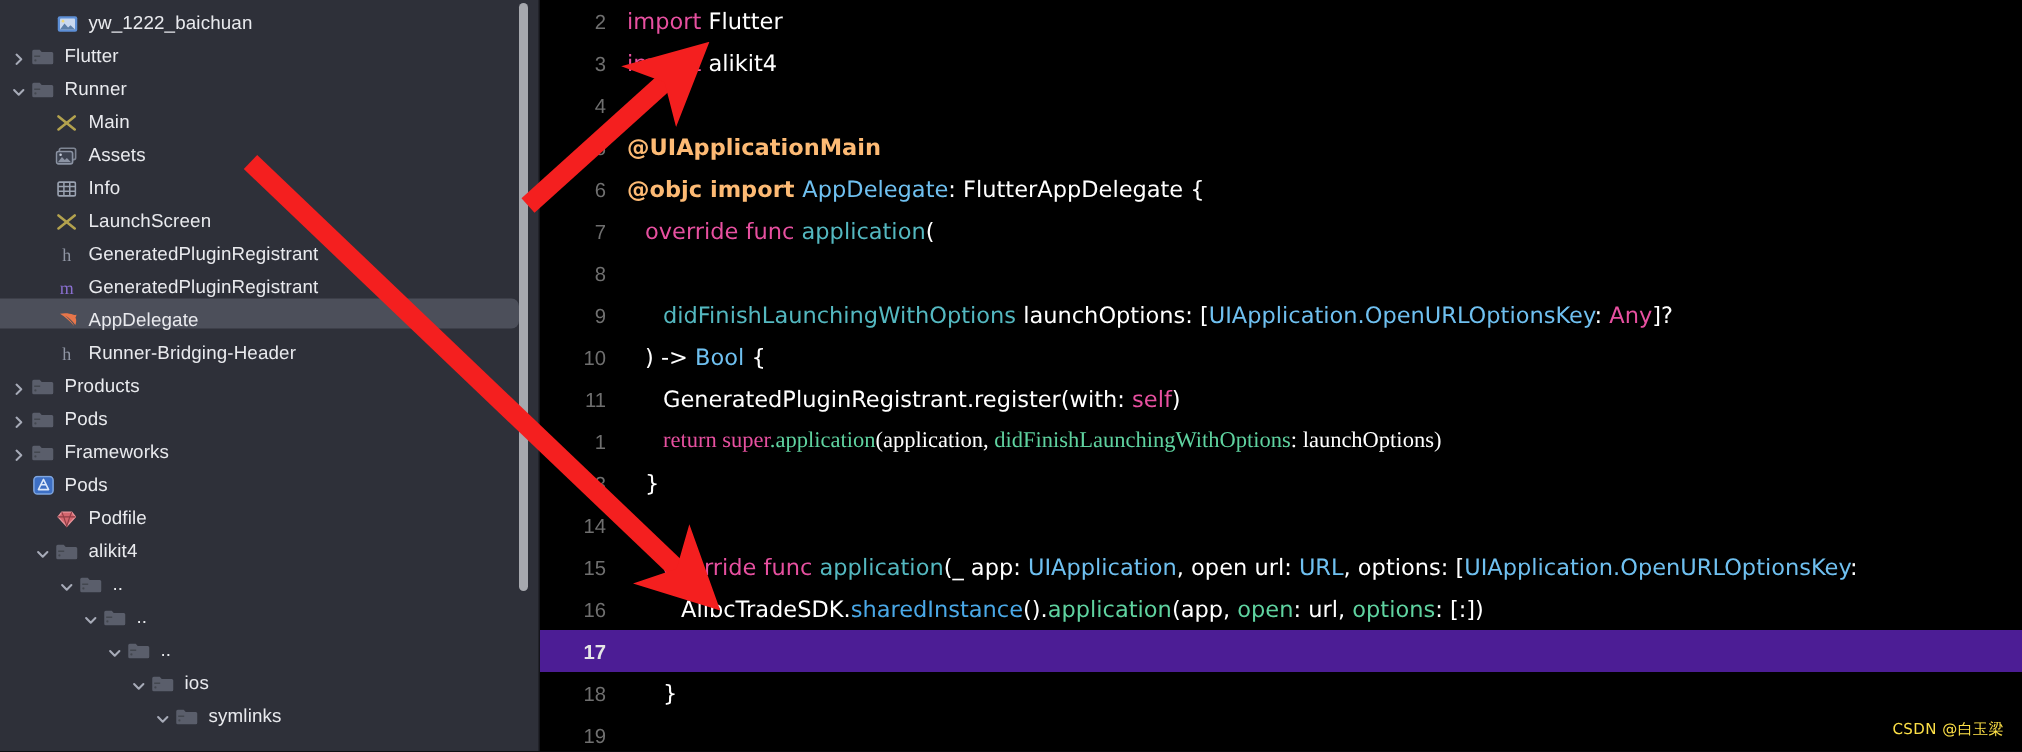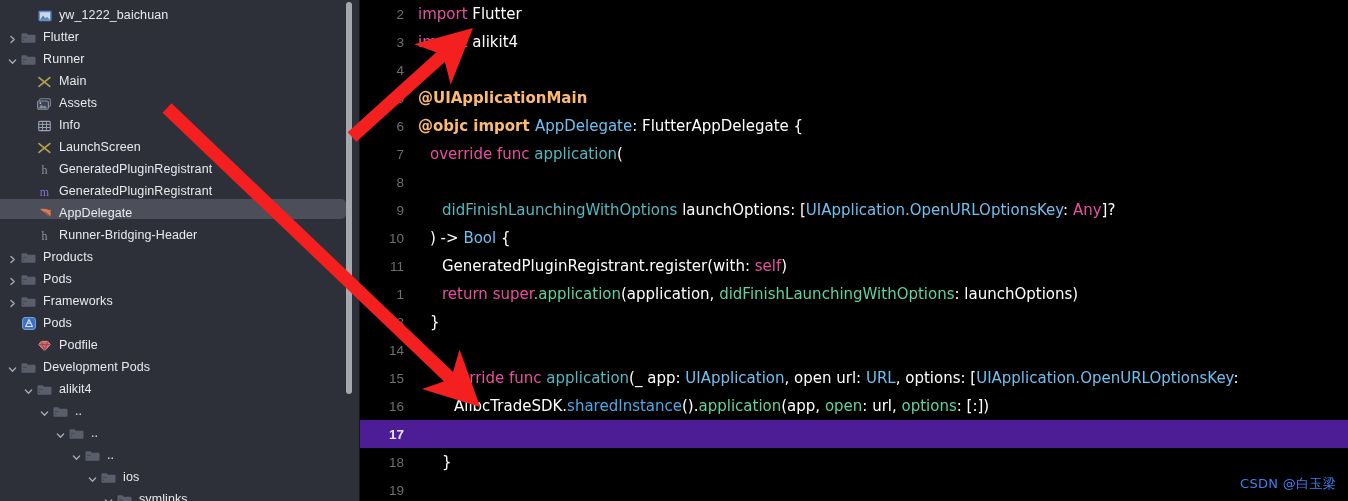--- a/index.html
+++ b/index.html
@@ -124,22 +124,22 @@
   #arrows {
     position: absolute; left: 0; top: 0;
     width: 1348px; height: 501px;
     pointer-events: none;
   }
 
   
   #watermark {
     position: absolute;
     right: 12px; bottom: 8px;
-    color: #3b82f6;
-    font-size: 13px;
+    color: #fde047;
+    font-size: 10px;
     font-family: "DejaVu Sans", "Liberation Sans", sans-serif;
     letter-spacing: .3px;
   }
 </style>
 </head>
 <body>
 
 <div id="app">
 
   <div id="sidebar">
@@ -316,35 +316,20 @@
         </div>
         <div class="nav-row" style="padding-left: 22px;">
           <span class="twisty empty"></span>
           <span class="ic">
             <svg xmlns="http://www.w3.org/2000/svg" width="13" height="12" viewBox="0 0 13 12">
               <path d="M3.2 1.4 H9.8 L12.3 4.6 L6.5 10.8 L0.7 4.6 Z" fill="#d4666e" stroke="#e8939a" stroke-width="0.9" stroke-linejoin="round"></path>
               <path d="M0.7 4.6 H12.3 M3.2 1.4 L4.5 4.6 L6.5 10.8 L8.5 4.6 L9.8 1.4" fill="none" stroke="#8f3d45" stroke-width="0.75"></path>
             </svg>
           </span>
           <span class="label">Podfile</span>
-        </div>
-        <div class="nav-row" style="padding-left: 6px;">
-          <span class="twisty">
-            <svg xmlns="http://www.w3.org/2000/svg" width="9" height="9" viewBox="0 0 9 9">
-              <path d="M1.4 3 L4.5 6.2 L7.6 3" fill="none" stroke="#a7abb8" stroke-width="1.35" stroke-linecap="round" stroke-linejoin="round"></path>
-            </svg>
-          </span>
-          <span class="ic">
-            <svg xmlns="http://www.w3.org/2000/svg" width="15" height="12" viewBox="0 0 15 12">
-              <path d="M0.5 2.2a1 1 0 0 1 1-1h4l1.3 1.5H13.5a1 1 0 0 1 1 1v6.1a1 1 0 0 1-1 1H1.5a1 1 0 0 1-1-1z" fill="#5a5e6b"></path>
-              <rect x="1.8" y="5.0" width="4.0" height="1.0" fill="#43474f"></rect>
-              <circle cx="2.6" cy="8.3" r="0.75" fill="#43474f"></circle>
-            </svg>
-          </span>
-          <span class="label">Development Pods</span>
         </div>
         <div class="nav-row" style="padding-left: 22px;">
           <span class="twisty">
             <svg xmlns="http://www.w3.org/2000/svg" width="9" height="9" viewBox="0 0 9 9">
               <path d="M1.4 3 L4.5 6.2 L7.6 3" fill="none" stroke="#a7abb8" stroke-width="1.35" stroke-linecap="round" stroke-linejoin="round"></path>
             </svg>
           </span>
           <span class="ic">
             <svg xmlns="http://www.w3.org/2000/svg" width="15" height="12" viewBox="0 0 15 12">
               <path d="M0.5 2.2a1 1 0 0 1 1-1h4l1.3 1.5H13.5a1 1 0 0 1 1 1v6.1a1 1 0 0 1-1 1H1.5a1 1 0 0 1-1-1z" fill="#5a5e6b"></path>
@@ -439,21 +424,21 @@
         <div class="code-line"><span class="lineno">2</span><span class="code-text" style="padding-left: 0px;"><span class="kw">import </span><span class="pln">Flutter</span></span></div>
         <div class="code-line"><span class="lineno">3</span><span class="code-text" style="padding-left: 0px;"><span class="kw">import </span><span class="pln">alikit4</span></span></div>
         <div class="code-line"><span class="lineno">4</span><span class="code-text" style="padding-left: 0px;"></span></div>
         <div class="code-line"><span class="lineno">5</span><span class="code-text" style="padding-left: 0px;"><span class="attr">@UIApplicationMain</span></span></div>
         <div class="code-line"><span class="lineno">6</span><span class="code-text" style="padding-left: 0px;"><span class="attr">@objc import </span><span class="typ">AppDelegate</span><span class="pln">: FlutterAppDelegate {</span></span></div>
         <div class="code-line"><span class="lineno">7</span><span class="code-text" style="padding-left: 12px;"><span class="kw">override func </span><span class="fnc">application</span><span class="pln">(</span></span></div>
         <div class="code-line"><span class="lineno">8</span></div>
         <div class="code-line"><span class="lineno">9</span><span class="code-text" style="padding-left: 24px;"><span class="fnc">didFinishLaunchingWithOptions</span><span class="pln"> launchOptions: [</span><span class="typ">UIApplication.OpenURLOptionsKey</span><span class="pln">: </span><span class="kw">Any</span><span class="pln">]?</span></span></div>
         <div class="code-line"><span class="lineno">10</span><span class="code-text" style="padding-left: 12px;"><span class="pln">) -&gt; </span><span class="typ">Bool</span><span class="pln"> {</span></span></div>
         <div class="code-line"><span class="lineno">11</span><span class="code-text" style="padding-left: 24px;"><span class="pln">GeneratedPluginRegistrant.register(with: </span><span class="kw">self</span><span class="pln">)</span></span></div>
-        <div class="code-line"><span class="lineno">1</span><span class="code-text" style="padding-left: 24px;"><span class="kw">return super</span><span class="mth">.application</span><span class="pln">(application, </span><span class="mth">didFinishLaunchingWithOptions</span><span class="pln">: launchOptions)</span></span></div>
+        <div class="code-line"><span class="lineno">1</span><span class="code-text" style="padding-left: 24px; font-family: Liberation Serif, serif;"><span class="kw">return super</span><span class="mth">.application</span><span class="pln">(application, </span><span class="mth">didFinishLaunchingWithOptions</span><span class="pln">: launchOptions)</span></span></div>
         <div class="code-line"><span class="lineno">13</span><span class="code-text" style="padding-left: 12px;"><span class="pln">}</span></span></div>
         <div class="code-line"><span class="lineno">14</span><span class="code-text" style="padding-left: 0px;"></span></div>
         <div class="code-line"><span class="lineno">15</span><span class="code-text" style="padding-left: 24px;"><span class="kw">override func </span><span class="fnc">application</span><span class="pln">(_ app: </span><span class="typ">UIApplication</span><span class="pln">, open url: </span><span class="typ">URL</span><span class="pln">, options: [</span><span class="typ">UIApplication.OpenURLOptionsKey</span><span class="pln">: </span></span></div>
         <div class="code-line"><span class="lineno">16</span><span class="code-text" style="padding-left: 36px;"><span class="pln">AlibcTradeSDK.</span><span class="typ2">sharedInstance</span><span class="pln">().</span><span class="mth">application</span><span class="pln">(app, </span><span class="mth">open</span><span class="pln">: url, </span><span class="mth">options</span><span class="pln">: [:])</span></span></div>
         <div class="code-line current"><span class="lineno">17</span></div>
         <div class="code-line"><span class="lineno">18</span><span class="code-text" style="padding-left: 24px;"><span class="pln">}</span></span></div>
         <div class="code-line"><span class="lineno">19</span><span class="code-text" style="padding-left: 0px;"></span></div>
       </div>
     <div id="watermark">CSDN @白玉梁</div>
   </div>

